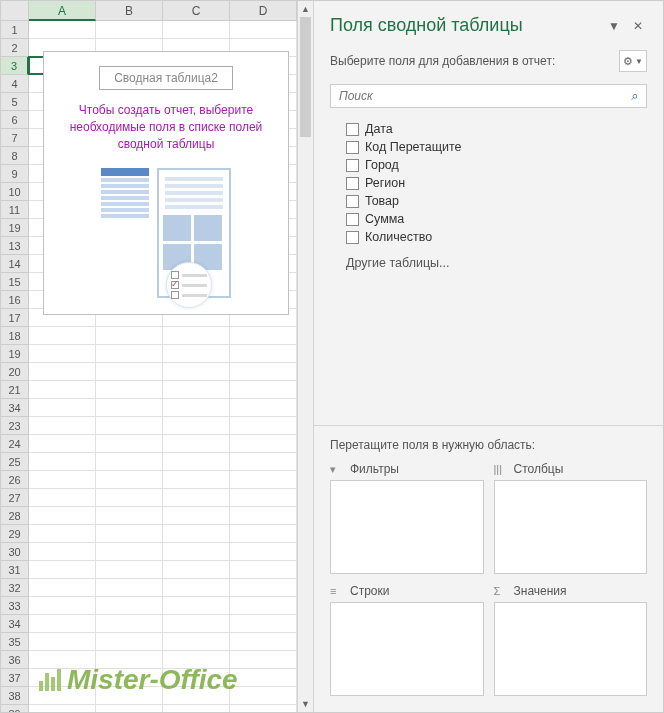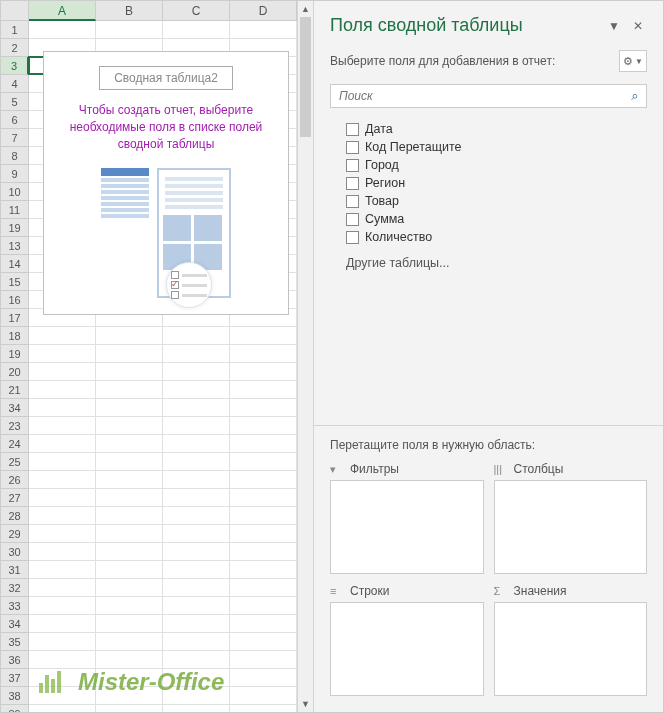--- a/index.html
+++ b/index.html
@@ -256,23 +256,23 @@
   border: 1px solid #ccc;
 }
 
 
 .watermark {
   position: absolute;
   left: 38px;
   bottom: 16px;
   display: flex;
   align-items: center;
-  gap: 17px;
+  gap: 6px;
   color: #7aad3f;
-  font-size: 24px;
+  font-size: 28px;
   font-style: italic;
   font-weight: bold;
   opacity: 0.85;
   pointer-events:none;
 }
 .watermark .bars { display:flex; align-items:flex-end; gap:2px;}
 .watermark .bars div { width:4px; background:#95bf5f;}
 .watermark .bars div:nth-child(1){height:10px}
 .watermark .bars div:nth-child(2){height:18px}
 .watermark .bars div:nth-child(3){height:14px}

